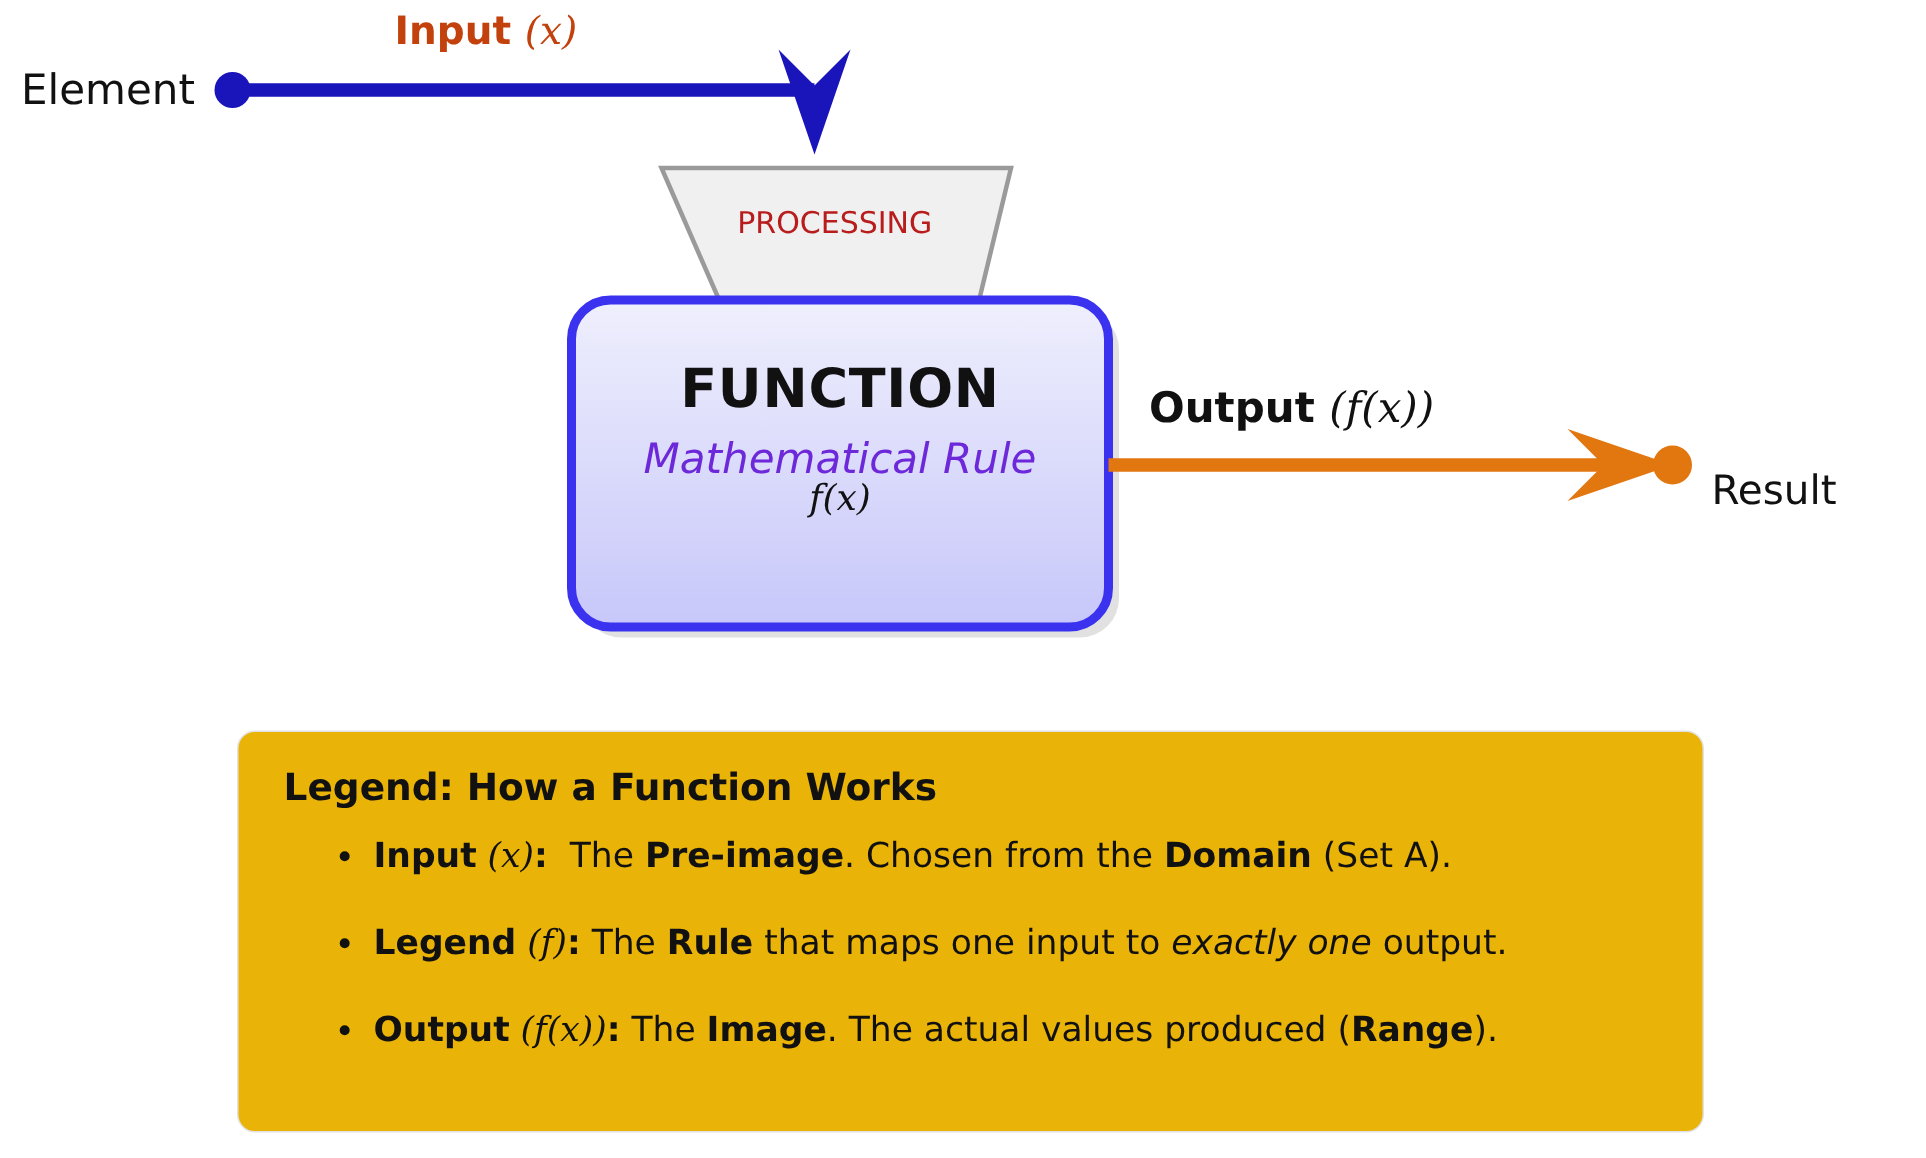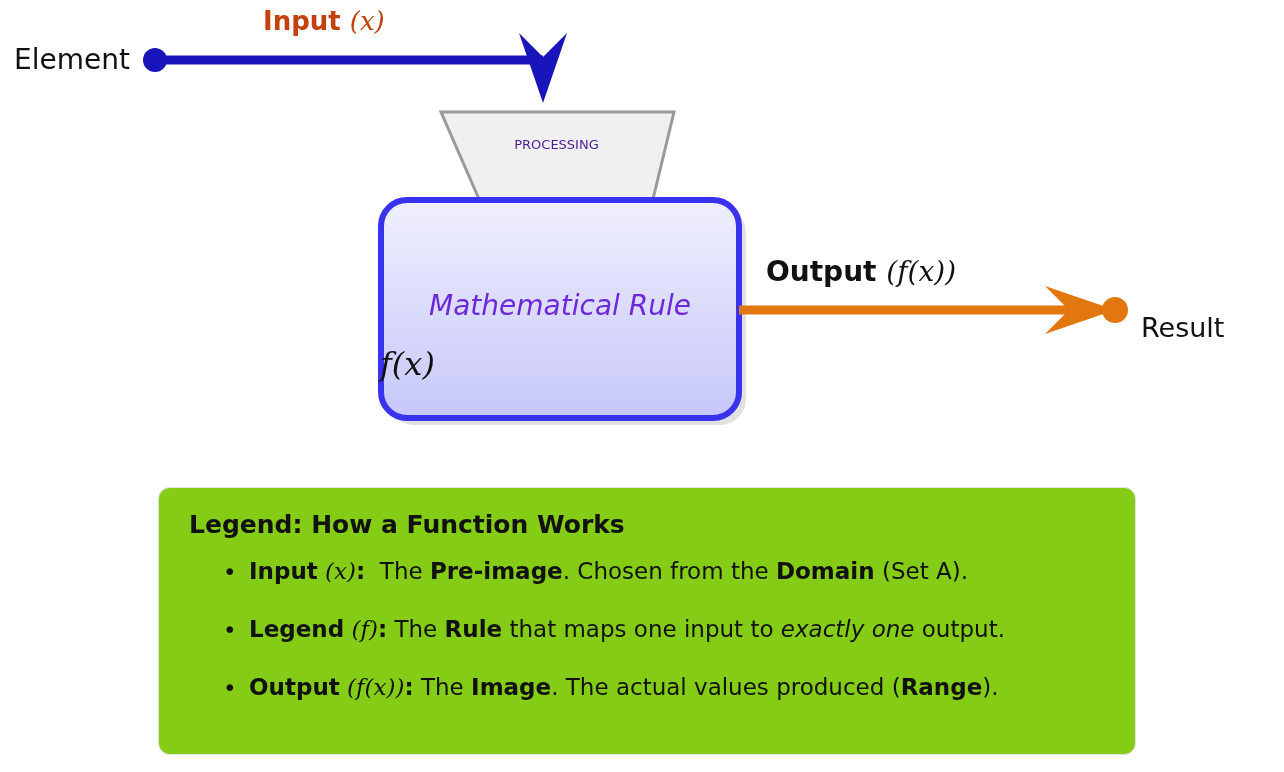--- a/index.html
+++ b/index.html
@@ -14,31 +14,31 @@
   
   .t{position:absolute;white-space:nowrap;line-height:1;}
 
   .lbl-element{left:14px;top:46px;font-size:28px;color:#111;}
   .lbl-result{left:1141px;top:294px;font-size:27px;color:#111;margin-top:20px;}
 
   .lbl-input{left:263px;top:8px;font-size:26px;font-weight:bold;color:#c2410c;}
   .lbl-output{left:766px;top:258px;font-size:28px;font-weight:bold;color:#111;}
   .mathit{font-family:"DejaVu Serif","Liberation Serif",serif;font-style:italic;font-weight:normal;}
 
-  .lbl-processing{left:478px;top:138px;width:157px;text-align:center;font-size:13px;color:#4c1d95;}
+  .lbl-processing{left:478px;top:138px;width:157px;text-align:center;font-size:20px;color:#b91c1c;}
 
   .box-title{left:380px;top:242px;width:360px;text-align:center;font-size:36px;font-weight:bold;letter-spacing:.5px;color:#111;}
   .box-sub{left:380px;top:292px;width:360px;text-align:center;font-size:28px;font-style:italic;color:#6d28d9;}
-  .box-fx{left:380px;top:348px;width:360px;text-align:left;font-size:32px;}
+  .box-fx{left:380px;top:320px;width:360px;text-align:center;font-size:24px;}
 
   
   #legend{
     position:absolute;left:158px;top:487px;width:978px;height:268px;
     box-sizing:border-box;
-    background:#84cc16;border:1px solid #e2e2e2;border-radius:12px;
+    background:#eab308;border:1px solid #e2e2e2;border-radius:12px;
   }
   .legend-title{position:absolute;left:30px;top:22px;font-size:25px;font-weight:bold;color:#111;white-space:nowrap;}
   .legend-list{position:absolute;left:60px;top:69px;width:900px;}
   .legend-item{position:relative;padding-left:30px;margin-bottom:29px;font-size:23px;color:#111;white-space:nowrap;}
   .legend-item .bullet{position:absolute;left:4px;top:.05em;font-size:23px;line-height:1.25;}
   .legend-item .line{line-height:1.25;}
   b{font-weight:bold;}
   i{font-style:italic;}
 </style>
 </head>
@@ -85,20 +85,21 @@
     <span class="mathit">(x)</span>
   </div>
 
   <div class="t lbl-output">
     <span>Output</span>
     <span class="mathit">(f(x))</span>
   </div>
 
   <div class="t lbl-processing">PROCESSING</div>
 
+  <div class="t box-title">FUNCTION</div>
   <div class="t box-sub">Mathematical Rule</div>
   <div class="t box-fx mathit">f(x)</div>
 
   <div id="legend">
     <div class="legend-title">Legend: How a Function Works</div>
 
     <div class="legend-list">
 
       <div class="legend-item">
         <span class="bullet">•</span>

